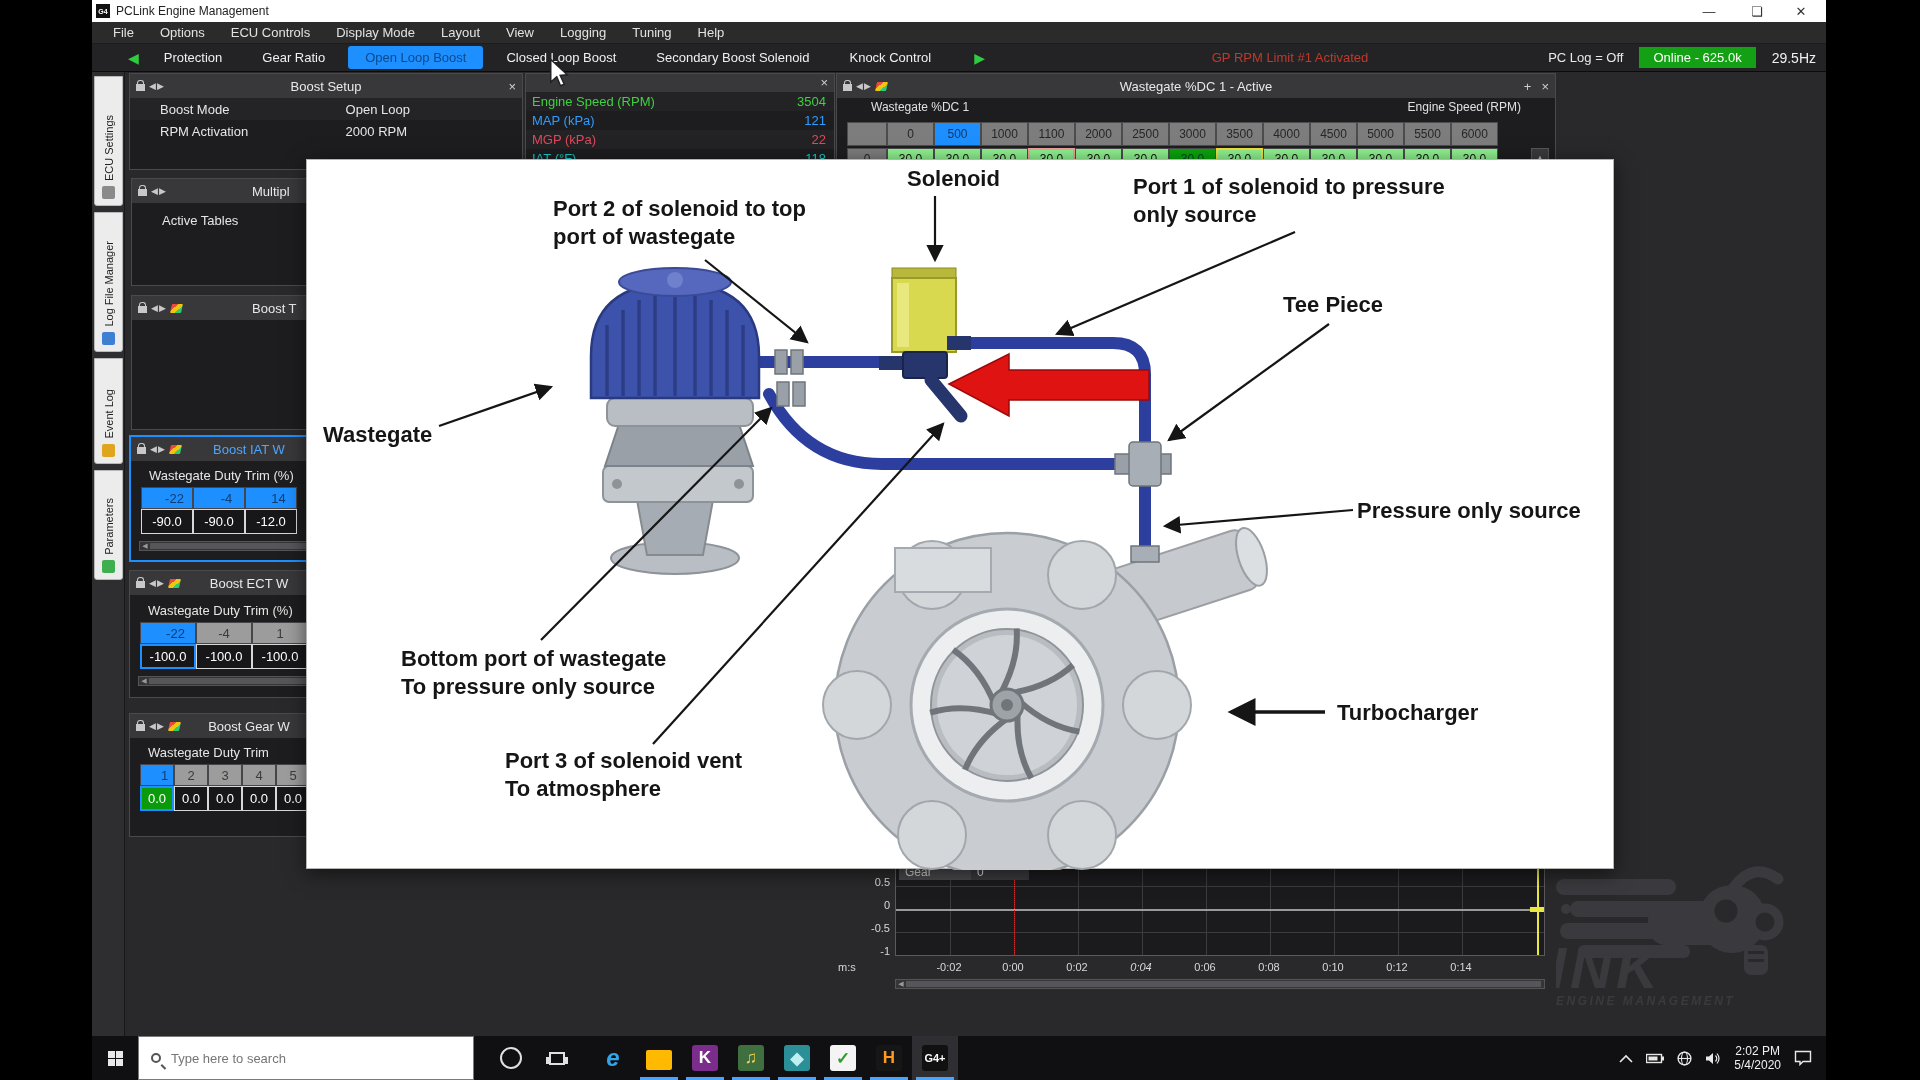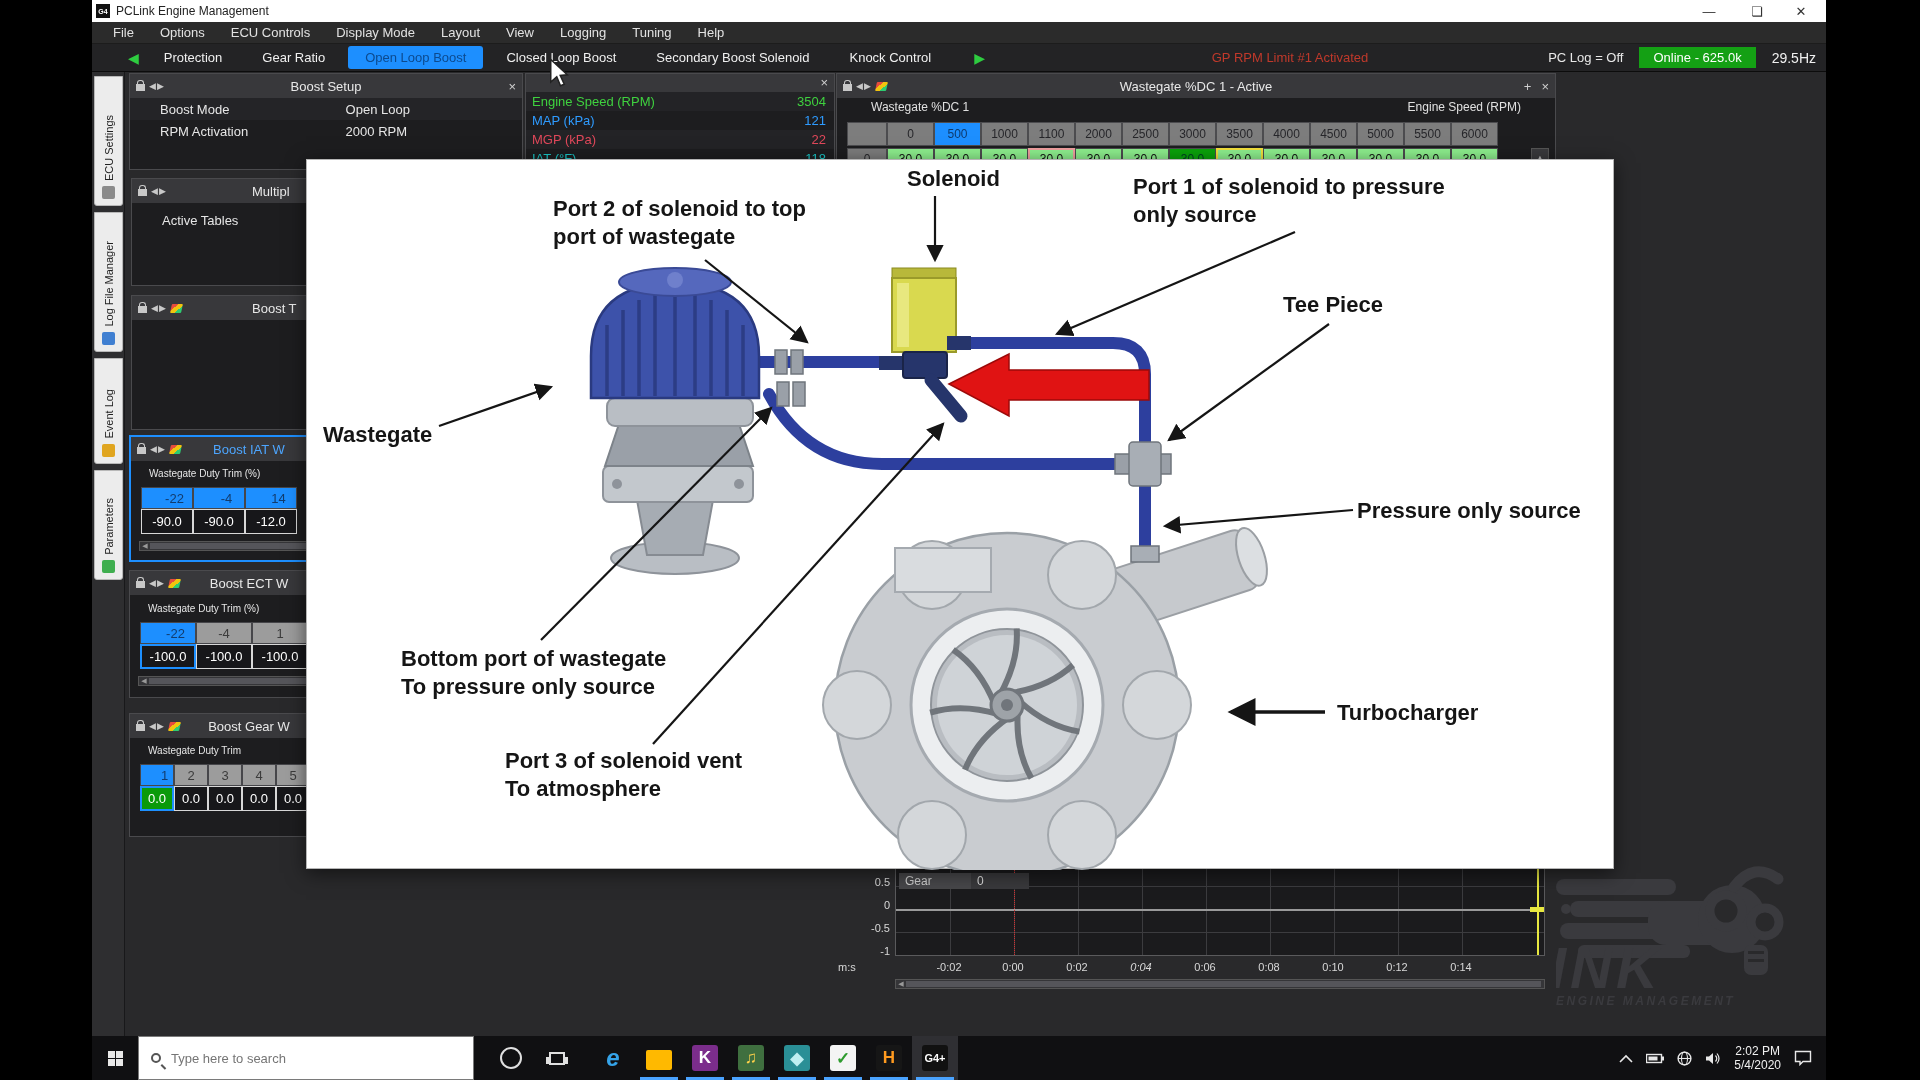--- a/index.html
+++ b/index.html
@@ -63,41 +63,41 @@
   .cell.h { background:#7d7d7d; color:#26262a; }
   .cell.h.sel { background:#1d8fff; color:#0d3a6e; }
   .cell.v { background:#8ef08e; color:#111; height:22px; }
   .cell.v.active { background:#0aa40a; color:#042; }
   .cell.v.cursor { border:2px solid #f3e13c; }
   .cell.v.marked { border:2px solid #f0a0a0; }
   .cell.rowh { background:#7d7d7d; color:#26262a; width:40px; }
   .scrollup { position:absolute; width:18px; height:20px; background:#3a3a3d; border:1px solid #555; color:#bbb; font-size:9px; display:flex; align-items:center; justify-content:center; }
 
   
-  .trim-axis { position:absolute; left:18px; color:#e6e6e6; font-size:10px; }
+  .trim-axis { position:absolute; left:18px; color:#e6e6e6; font-size:13px; }
   .tcell { height:22px; display:flex; align-items:center; justify-content:center; font-size:13px; border:1px solid #46464a; }
   .tcell.bh { background:#1d8fff; color:#123c6e;padding-left:15px; }
   .tcell.gh { background:#9c9c9c; color:#3c3c3c; }
   .tcell.val { background:#17171a; color:#fff; border:1px solid #d8d8d8; height:25px; }
   .tcell.val.selblue { border:2px solid #1d8fff; }
   .tcell.val.green { background:#0a9a0a; }
   .hscroll { position:absolute; height:10px; background:#353538; border:1px solid #555; display:flex; align-items:center; }
   .hscroll .arr { color:#999; font-size:7px; width:10px; text-align:center; }
   .hscroll .thumb { flex:1; height:6px; background:#55555a; margin-right:3px; }
 
   
   #chart { position:absolute; left:744px; top:853px; width:722px; height:142px; }
   #plot { position:absolute; left:59px; top:6px; width:650px; height:97px; background:#1b1b1d; border:1px solid #5a5a5c; border-top:2px solid #737376; overflow:hidden; }
   .hgrid { position:absolute; left:0; width:100%; height:1px; background:#3c3c3f; }
   .vgrid { position:absolute; top:0; width:1px; height:100%; background:#3c3c3f; }
   #trace { position:absolute; left:0; top:48px; width:641px; height:2px; background:#9a9a9a; }
   #redline { position:absolute; top:0; height:100%; width:0; border-left:1px dotted #d03030; }
   #yellowline { position:absolute; top:0; width:2px; height:100%; background:#e8e840; }
   #yellowmark { position:absolute; width:15px; height:5px; background:#e8e840; }
-  #legend { position:absolute; left:3px; top:12px; display:flex; font-size:12px; }
+  #legend { position:absolute; left:3px; top:3px; display:flex; font-size:12px; }
   #legend .lg1 { width:72px; background:#47474a; color:#cfcfcf; padding:1px 6px; }
   #legend .lg2 { width:58px; background:#39393c; color:#dddddd; padding:1px 6px; }
   .ytick { position:absolute; width:38px; text-align:right; font-size:11px; color:#d8d8d8; }
   .xtick { position:absolute; top:108px; width:44px; text-align:center; font-size:11px; color:#d8d8d8; }
   #msunit { position:absolute; left:2px; top:108px; font-size:11px; color:#d8d8d8; }
   #chart-scroll { position:absolute; left:59px; top:126px; width:650px; }
 
   
   #overlay { position:absolute; left:306px; top:159px; width:1308px; height:710px; background:#fff; border:1px solid #b5b5b5; box-shadow:0 4px 18px rgba(0,0,0,.55); z-index:40; }
 

